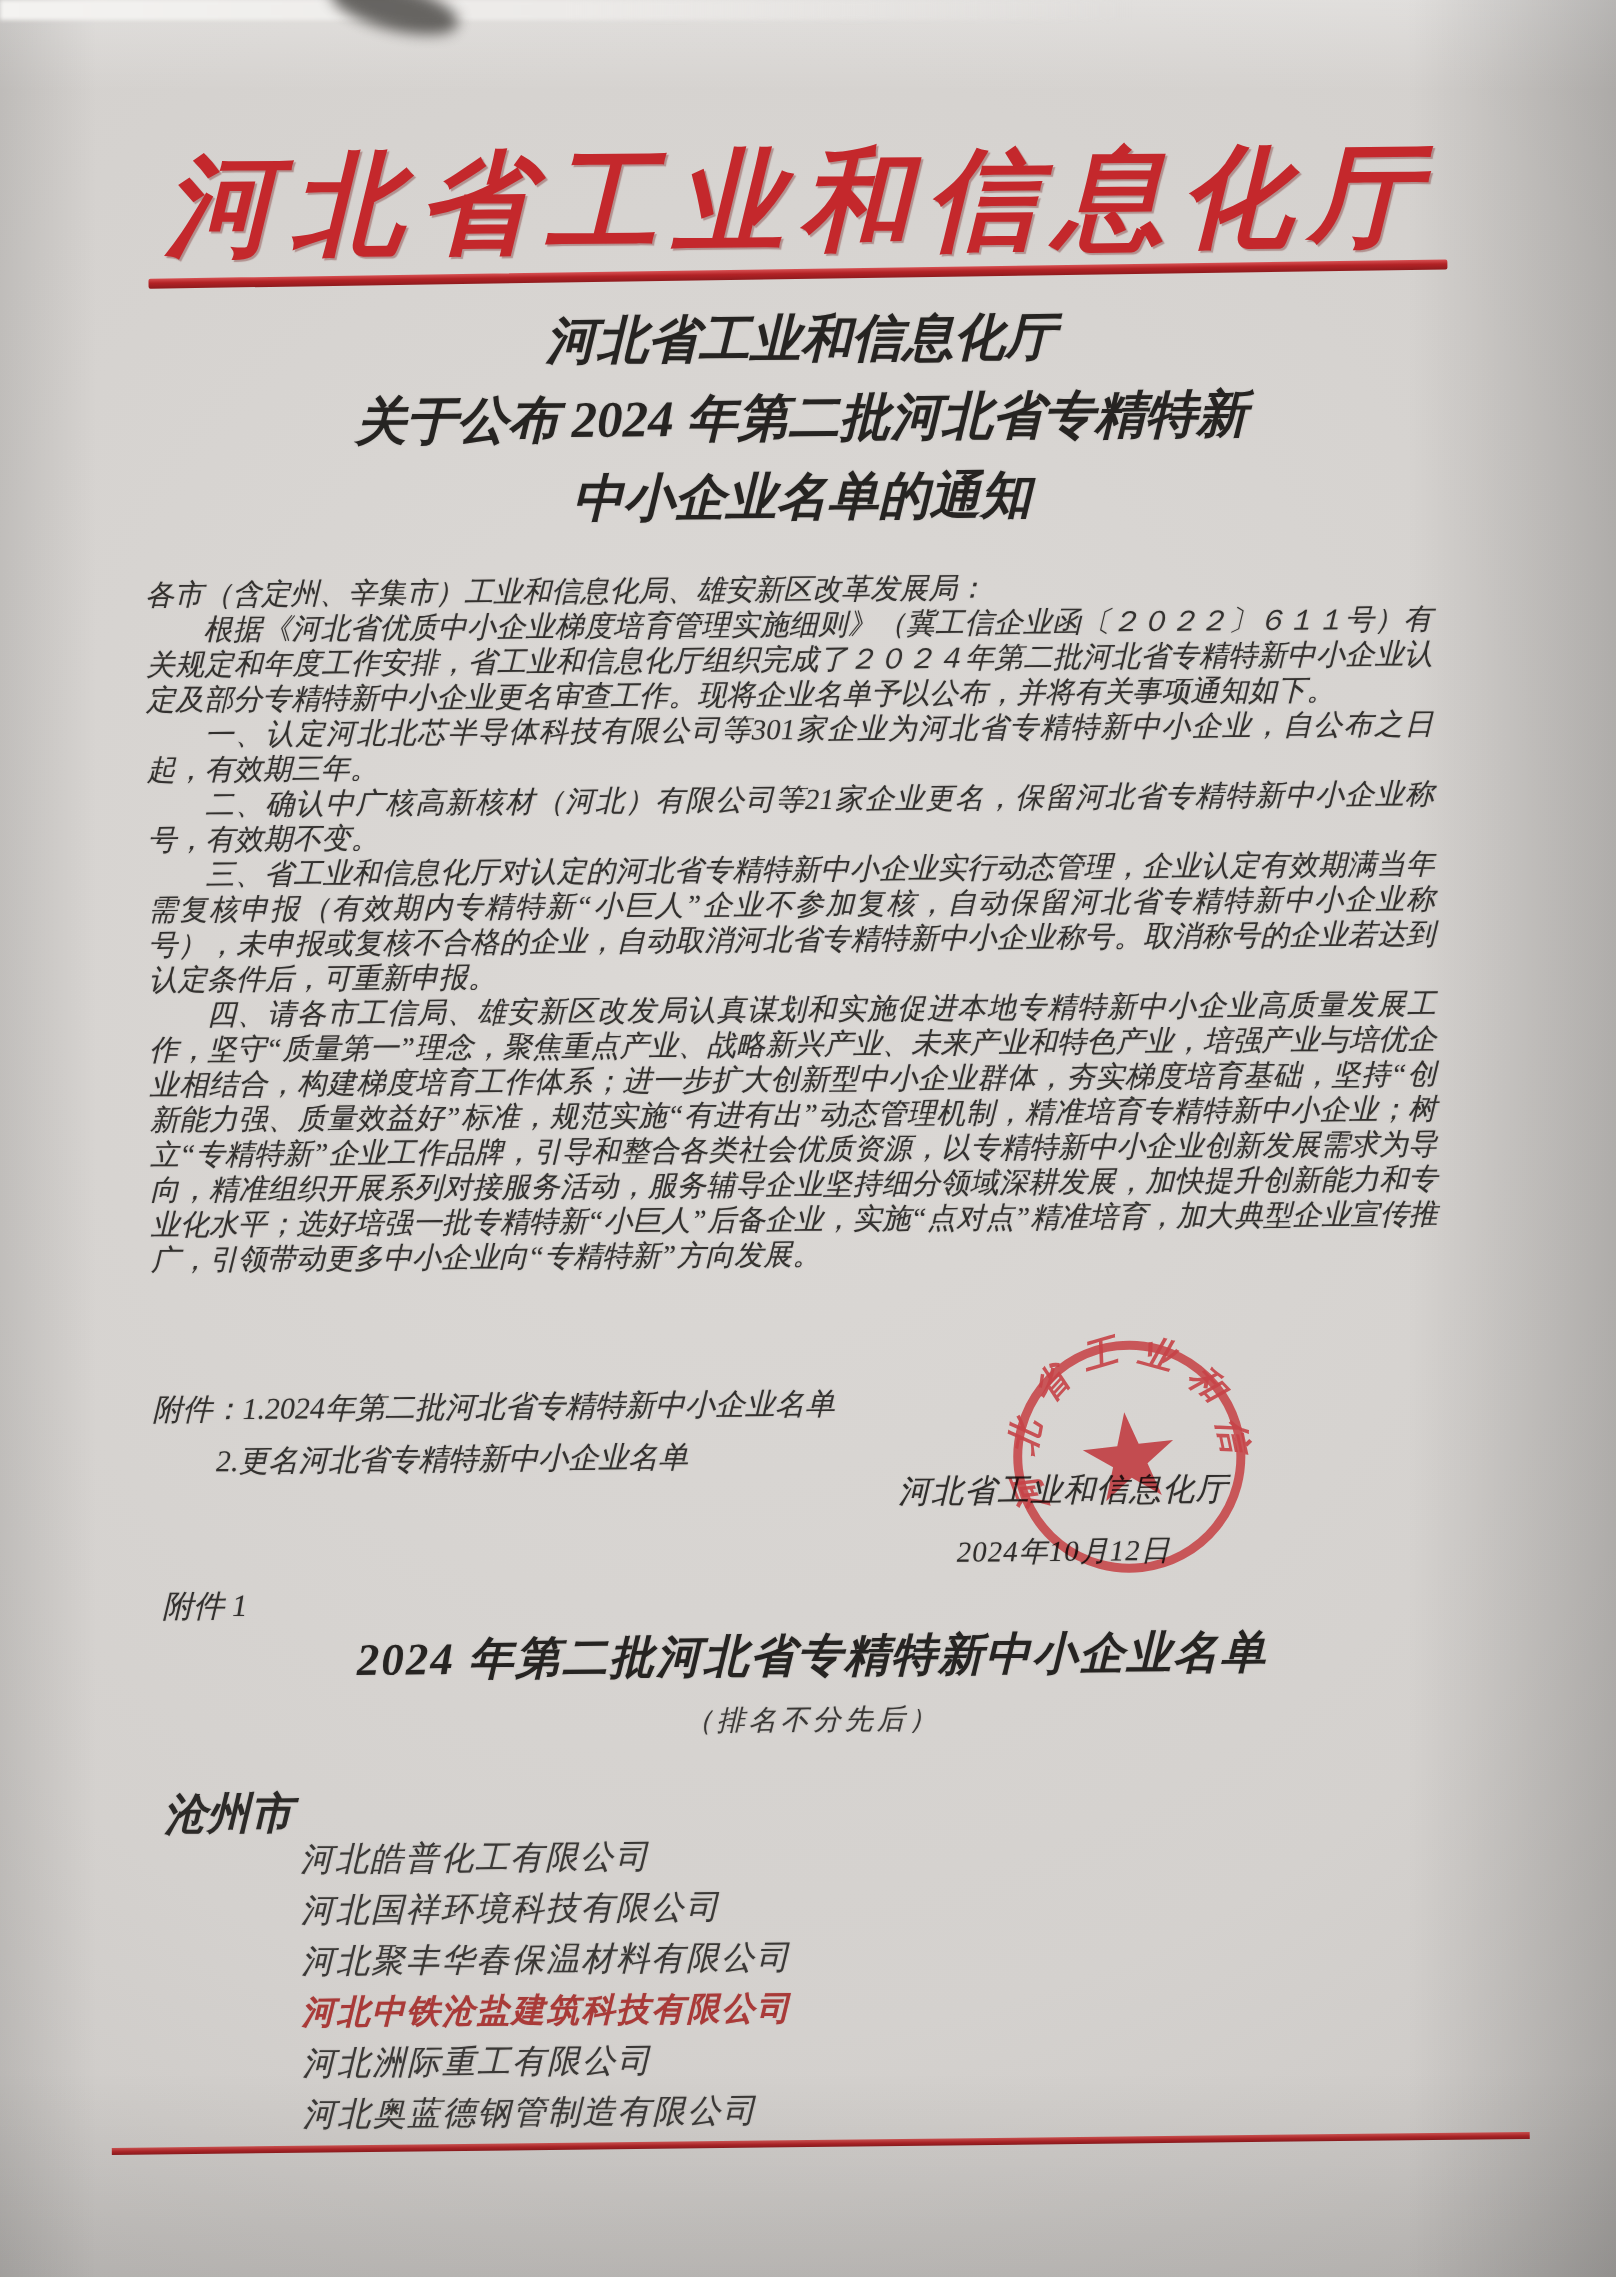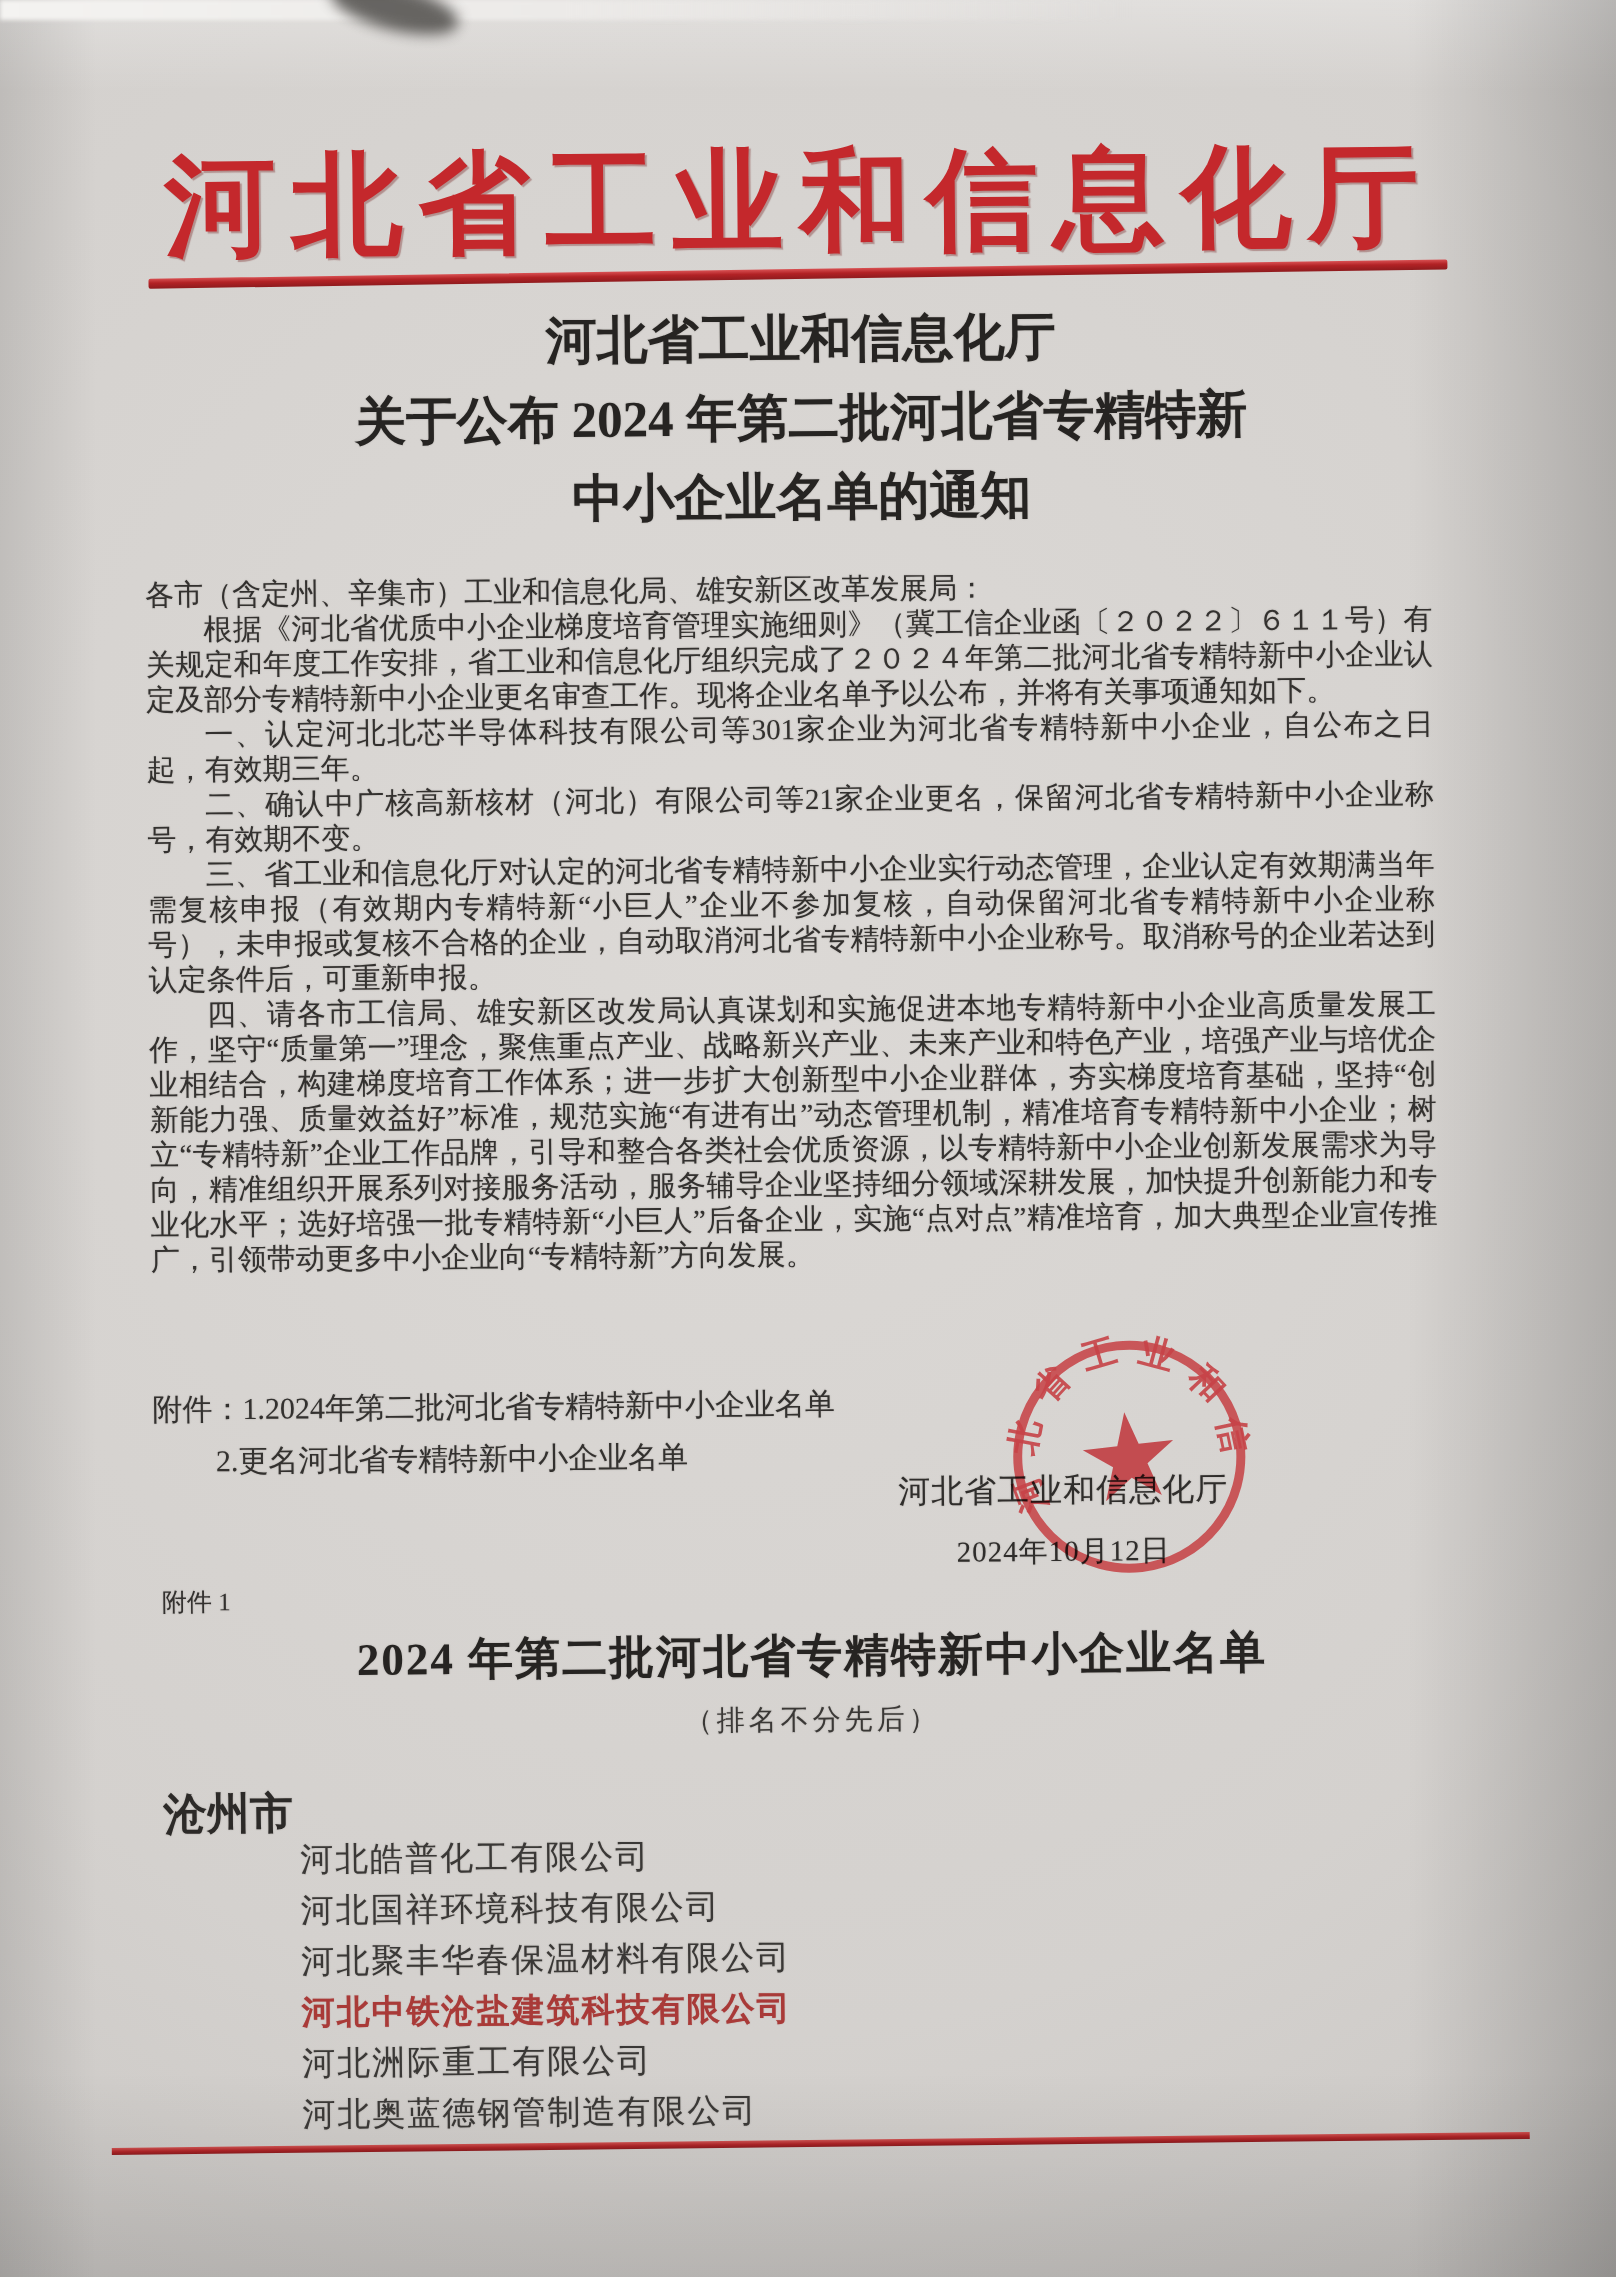--- a/index.html
+++ b/index.html
@@ -4,20 +4,21 @@
 <style>
   html,body{margin:0;padding:0;background:#b9b6b3;}
   .photo{
     position:relative;width:1617px;height:2277px;overflow:hidden;
     font-family:"Liberation Serif","DejaVu Serif",serif;
     background:
       linear-gradient(90deg, rgba(0,0,0,.10), rgba(0,0,0,0) 6%, rgba(0,0,0,0) 87%, rgba(0,0,0,.18)),
       linear-gradient(180deg, rgba(255,255,255,.30), rgba(255,255,255,0) 4%, rgba(0,0,0,0) 91%, rgba(0,0,0,.12)),
       radial-gradient(120% 90% at 45% 40%, #dcd9d6 0%, #d4d1ce 55%, #c3c0bd 100%);
     color:#2e2c2a;
+    font-style:italic;
   }
   .sheet{position:absolute;inset:0;transform:rotate(-0.5deg);}
   .glare{position:absolute;left:0;top:0;width:1617px;height:20px;
     background:linear-gradient(90deg,#f4f3f1 0%,#eceae8 35%,rgba(236,234,232,0) 70%);
     filter:blur(2px);}
   .smudge{position:absolute;left:329px;top:-14px;width:131px;height:44px;background:#454340;
     border-radius:50%;filter:blur(7px);transform:rotate(14deg);opacity:.8;}
   .soft{text-shadow:0 0 1.5px rgba(60,55,50,.35);}
   
   .letterhead{position:absolute;left:149px;top:127px;width:1317px;text-align:center;
@@ -37,21 +38,21 @@
   
   .attach{position:absolute;left:150px;top:1378px;font-size:30px;line-height:52px;color:#33312f;}
   .attach .l2{padding-left:2.1em;}
   
   .sig{position:absolute;left:871px;top:1471px;width:378px;text-align:center;color:#2f2d2b;}
   .sig .agency{font-size:32px;letter-spacing:1px;white-space:nowrap;}
   .sig .date{font-size:29px;margin-top:19px;letter-spacing:1px;}
   .seal{position:absolute;left:1002px;top:1335px;width:249px;height:249px;
     mix-blend-mode:multiply;opacity:.92;transform:rotate(-6deg);}
   
-  .annex-label{position:absolute;left:158px;top:1580px;font-size:25px;color:#33312f;}
+  .annex-label{position:absolute;left:158px;top:1580px;font-size:31px;color:#33312f;}
   .annex-title{position:absolute;left:149px;top:1626px;width:1317px;text-align:center;
     font-size:45px;font-weight:bold;color:#262422;letter-spacing:2px;}
   .annex-note{position:absolute;left:149px;top:1701px;width:1317px;text-align:center;
     font-size:28px;color:#3a3836;letter-spacing:4px;}
   .city{position:absolute;left:158px;top:1780px;font-size:43px;font-weight:bold;color:#2c2a28;}
   .companies{position:absolute;left:294px;top:1830px;font-size:33px;line-height:51px;
     color:#3a3836;letter-spacing:2px;}
   .companies .hl{color:#a93a38;font-weight:bold;text-shadow:0 0 1px rgba(150,40,40,.5);}
   .bottom-rule{position:absolute;left:103px;top:2140px;width:1418px;height:7px;
     background:linear-gradient(180deg,#c8504f 0%,#a82326 55%,#871a1d 100%);

